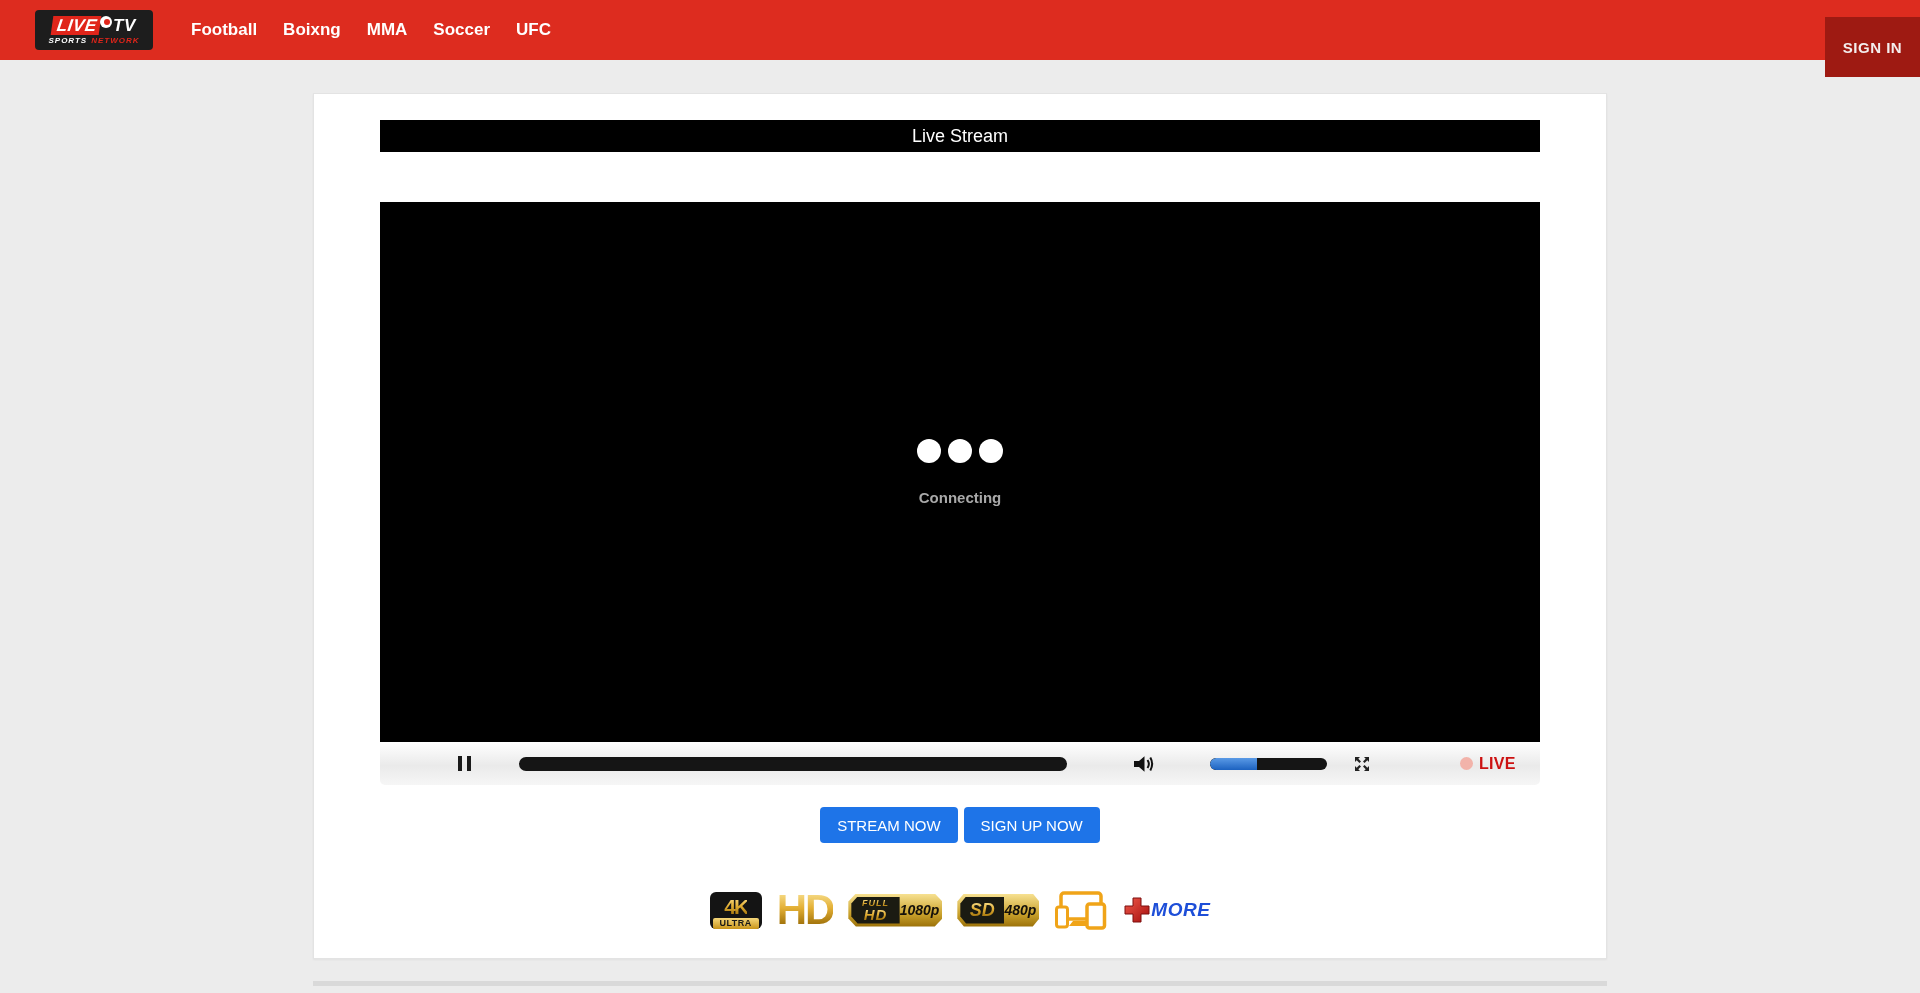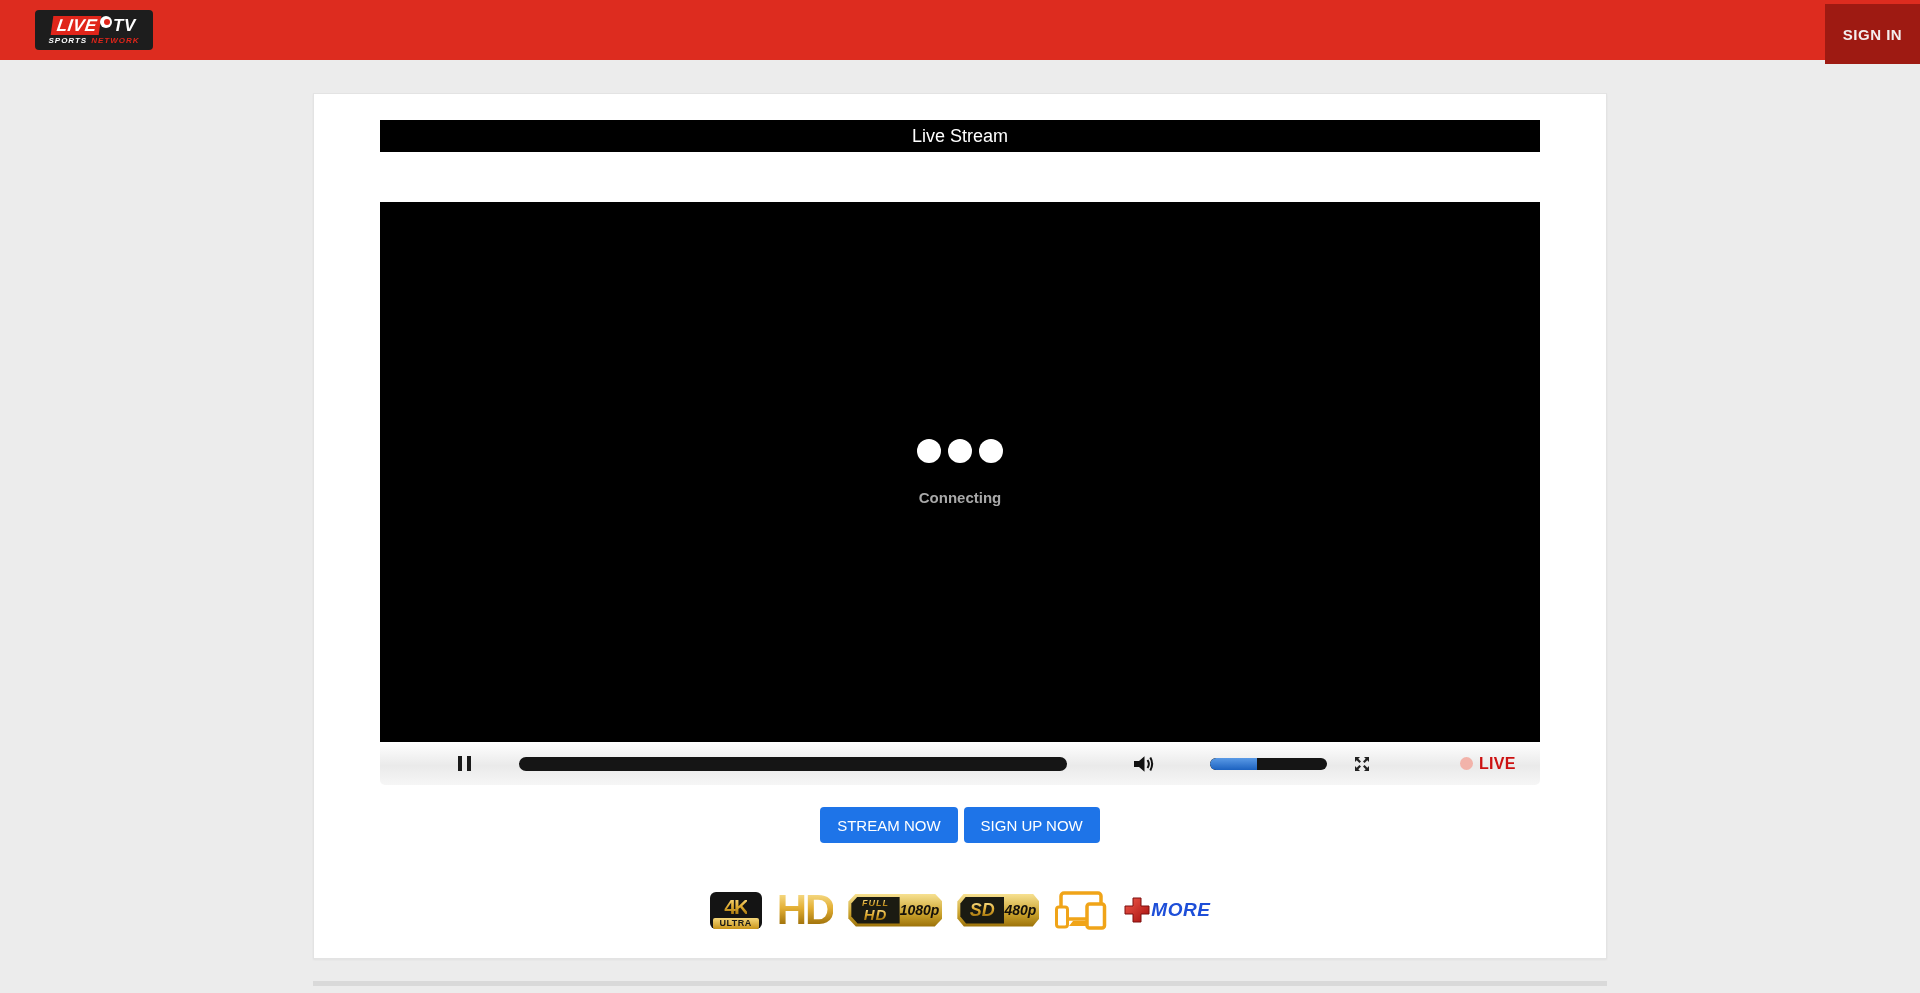--- a/index.html
+++ b/index.html
@@ -14,21 +14,21 @@
                padding: 1px 3px 1px 5px; transform: skewX(-8deg); letter-spacing: .5px; }
   .logo-lens { width: 12px; height: 12px; background: #fff; border-radius: 50%; margin: -6px 1px 0 0; position: relative; display: inline-block; }
   .logo-lens::after { content: ""; position: absolute; width: 6px; height: 6px; background: #e0251a; border-radius: 50%; top: 3px; left: 4px; }
   .logo-tv { color: #fff; font-weight: bold; font-style: italic; font-size: 17px; letter-spacing: .5px; }
   .logo-r2 { display: flex; gap: 4px; line-height: 1; margin-top: 2px; }
   .logo-sports { color: #fff; font-weight: bold; font-style: italic; font-size: 8px; letter-spacing: 1px; }
   .logo-network { color: #e0251a; font-weight: bold; font-style: italic; font-size: 8px; letter-spacing: 1px; }
 
   .nav-menu { display: flex; align-items: center; margin-left: 25px; list-style: none; }
   .nav-item { color: #fff; font-weight: bold; font-size: 17px; padding: 0 13px; cursor: pointer; text-decoration: none; display: block; }
-  .signin-btn { position: absolute; right: 0; top: 4px; width: 95px; height: 60px; background: #9e1a12; border: none;
+  .signin-btn { position: absolute; right: 0; top: 17px; width: 95px; height: 60px; background: #9e1a12; border: none;
                 color: #f4eeee; font-family: "Liberation Sans", sans-serif; font-weight: bold; font-size: 15px; letter-spacing: .5px; cursor: pointer; }
 
   
   .card { width: 1294px; margin: 33px auto 0; background: #fff; border: 1px solid #e3e3e3;
           box-shadow: 0 1px 2px rgba(0,0,0,.05); padding: 26px 66px 28px; }
 
   .stream-header { height: 32px; background: #000; color: #fff; font-size: 18px;
                    display: flex; align-items: center; justify-content: center; }
 
   
@@ -99,20 +99,37 @@
     <div class="logo-r1">
       <span class="logo-live">LIVE</span>
       <span class="logo-lens"></span>
       <span class="logo-tv">TV</span>
     </div>
     <div class="logo-r2">
       <span class="logo-sports">SPORTS</span>
       <span class="logo-network">NETWORK</span>
     </div>
   </div>
+  <ul class="nav-menu">
+    <li>
+        <a class="nav-item">Football</a>
+      </li>
+    <li>
+        <a class="nav-item">Boixng</a>
+      </li>
+    <li>
+        <a class="nav-item">MMA</a>
+      </li>
+    <li>
+        <a class="nav-item">Soccer</a>
+      </li>
+    <li>
+        <a class="nav-item">UFC</a>
+      </li>
+  </ul>
   <button class="signin-btn">SIGN IN</button>
 </nav>
 
 <main class="card">
   <div class="stream-header">Live Stream</div>
 
   <div class="player">
     <div class="screen">
       <div class="dots">
         <span class="dot"></span>

